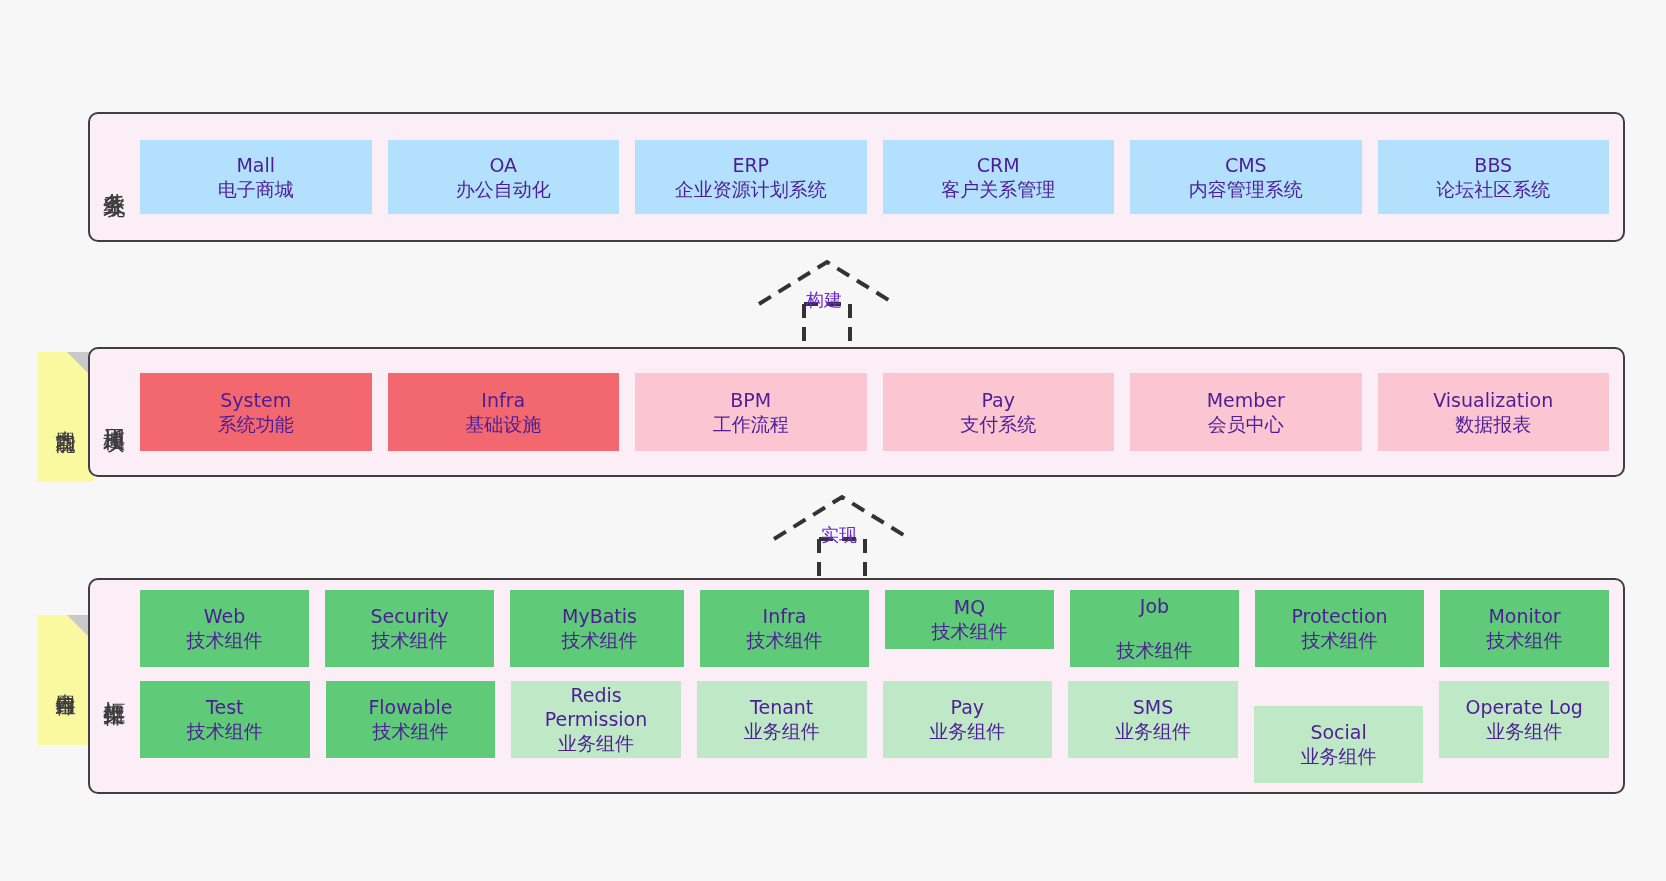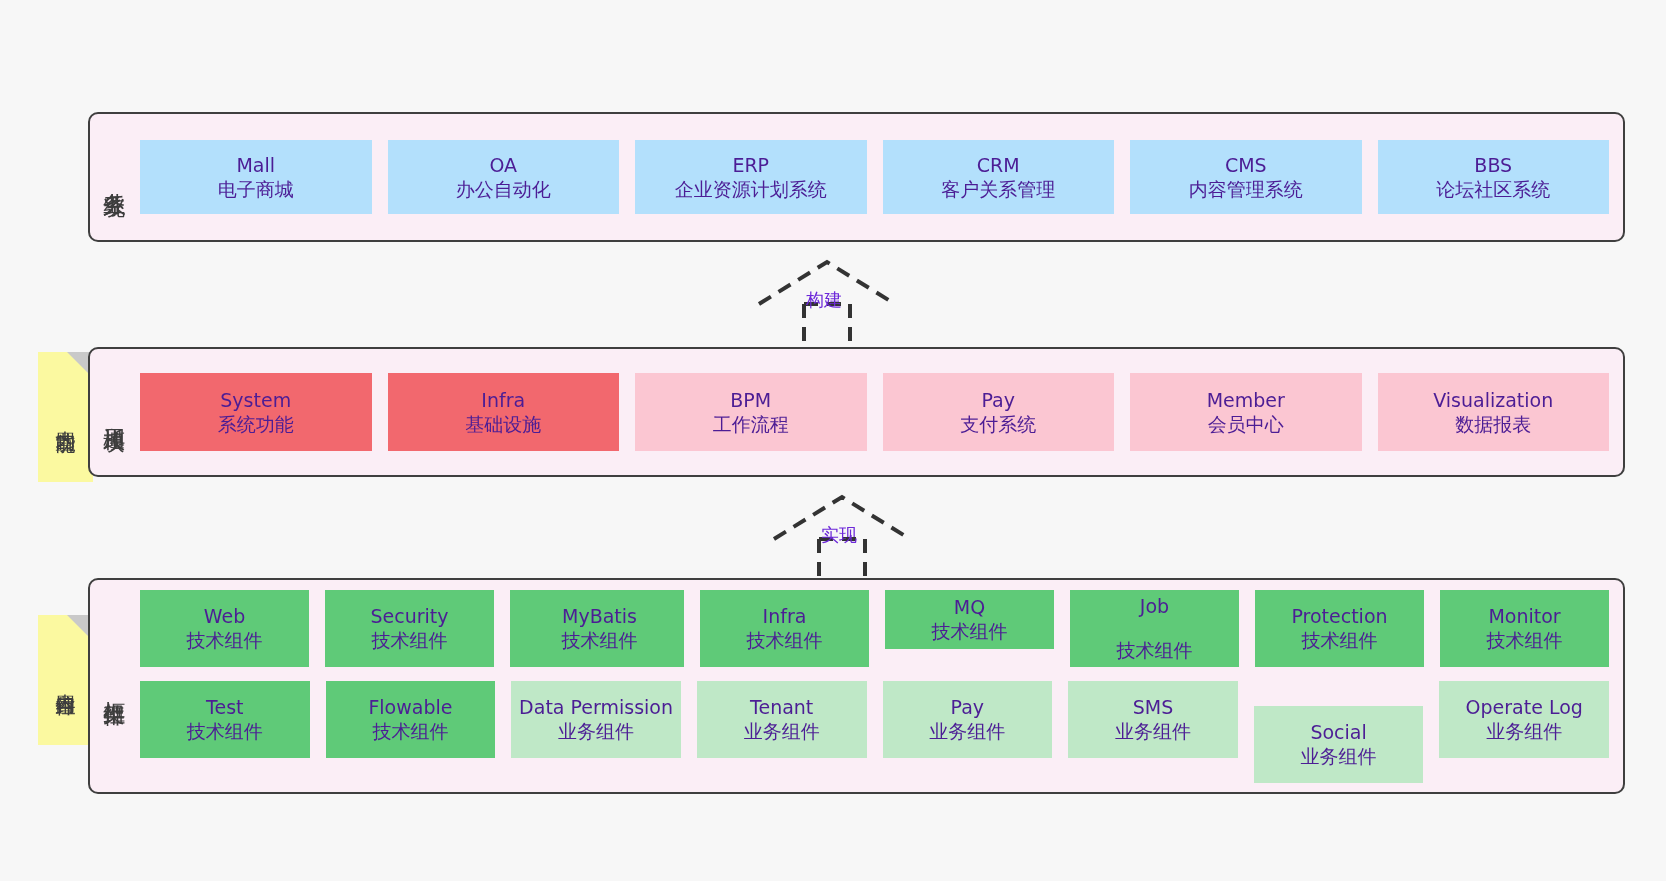--- a/index.html
+++ b/index.html
@@ -262,21 +262,21 @@
       <div class="row">
         <div class="node c-green" style="height:77px;">
           <span class="en">Test</span>
           <span class="cn">技术组件</span>
         </div>
         <div class="node c-green" style="height:77px;">
           <span class="en">Flowable</span>
           <span class="cn">技术组件</span>
         </div>
         <div class="node c-green-light" style="height:77px;">
-          <span class="en">Data Permission</span>
+          <span class="en">Redis Permission</span>
           <span class="cn">业务组件</span>
         </div>
         <div class="node c-green-light" style="height:77px;">
           <span class="en">Tenant</span>
           <span class="cn">业务组件</span>
         </div>
         <div class="node c-green-light" style="height:77px;">
           <span class="en">Pay</span>
           <span class="cn">业务组件</span>
         </div>

